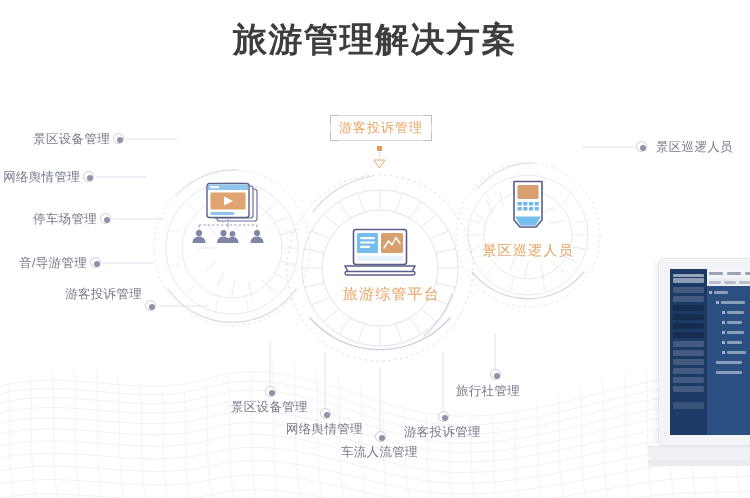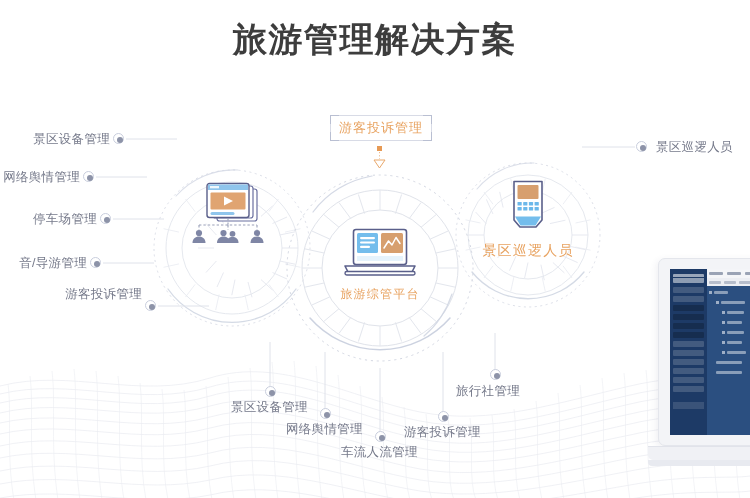--- a/index.html
+++ b/index.html
@@ -116,21 +116,21 @@
     position: absolute;
     text-align: center;
   }
   .hub-title {
     font-size: 14px;
     color: #e8a361;
     letter-spacing: 1.2px;
     white-space: nowrap;
     line-height: 20px;
   }
-  .hub-title.big { font-size: 12px; }
+  .hub-title.big { font-size: 15px; text-align: right; }
 
   
   #laptop {
     position: absolute;
     left: 648px; top: 258px;
     width: 150px; height: 226px;
   }
   #laptop .lid {
     position: absolute;
     left: 10px; top: 0;

